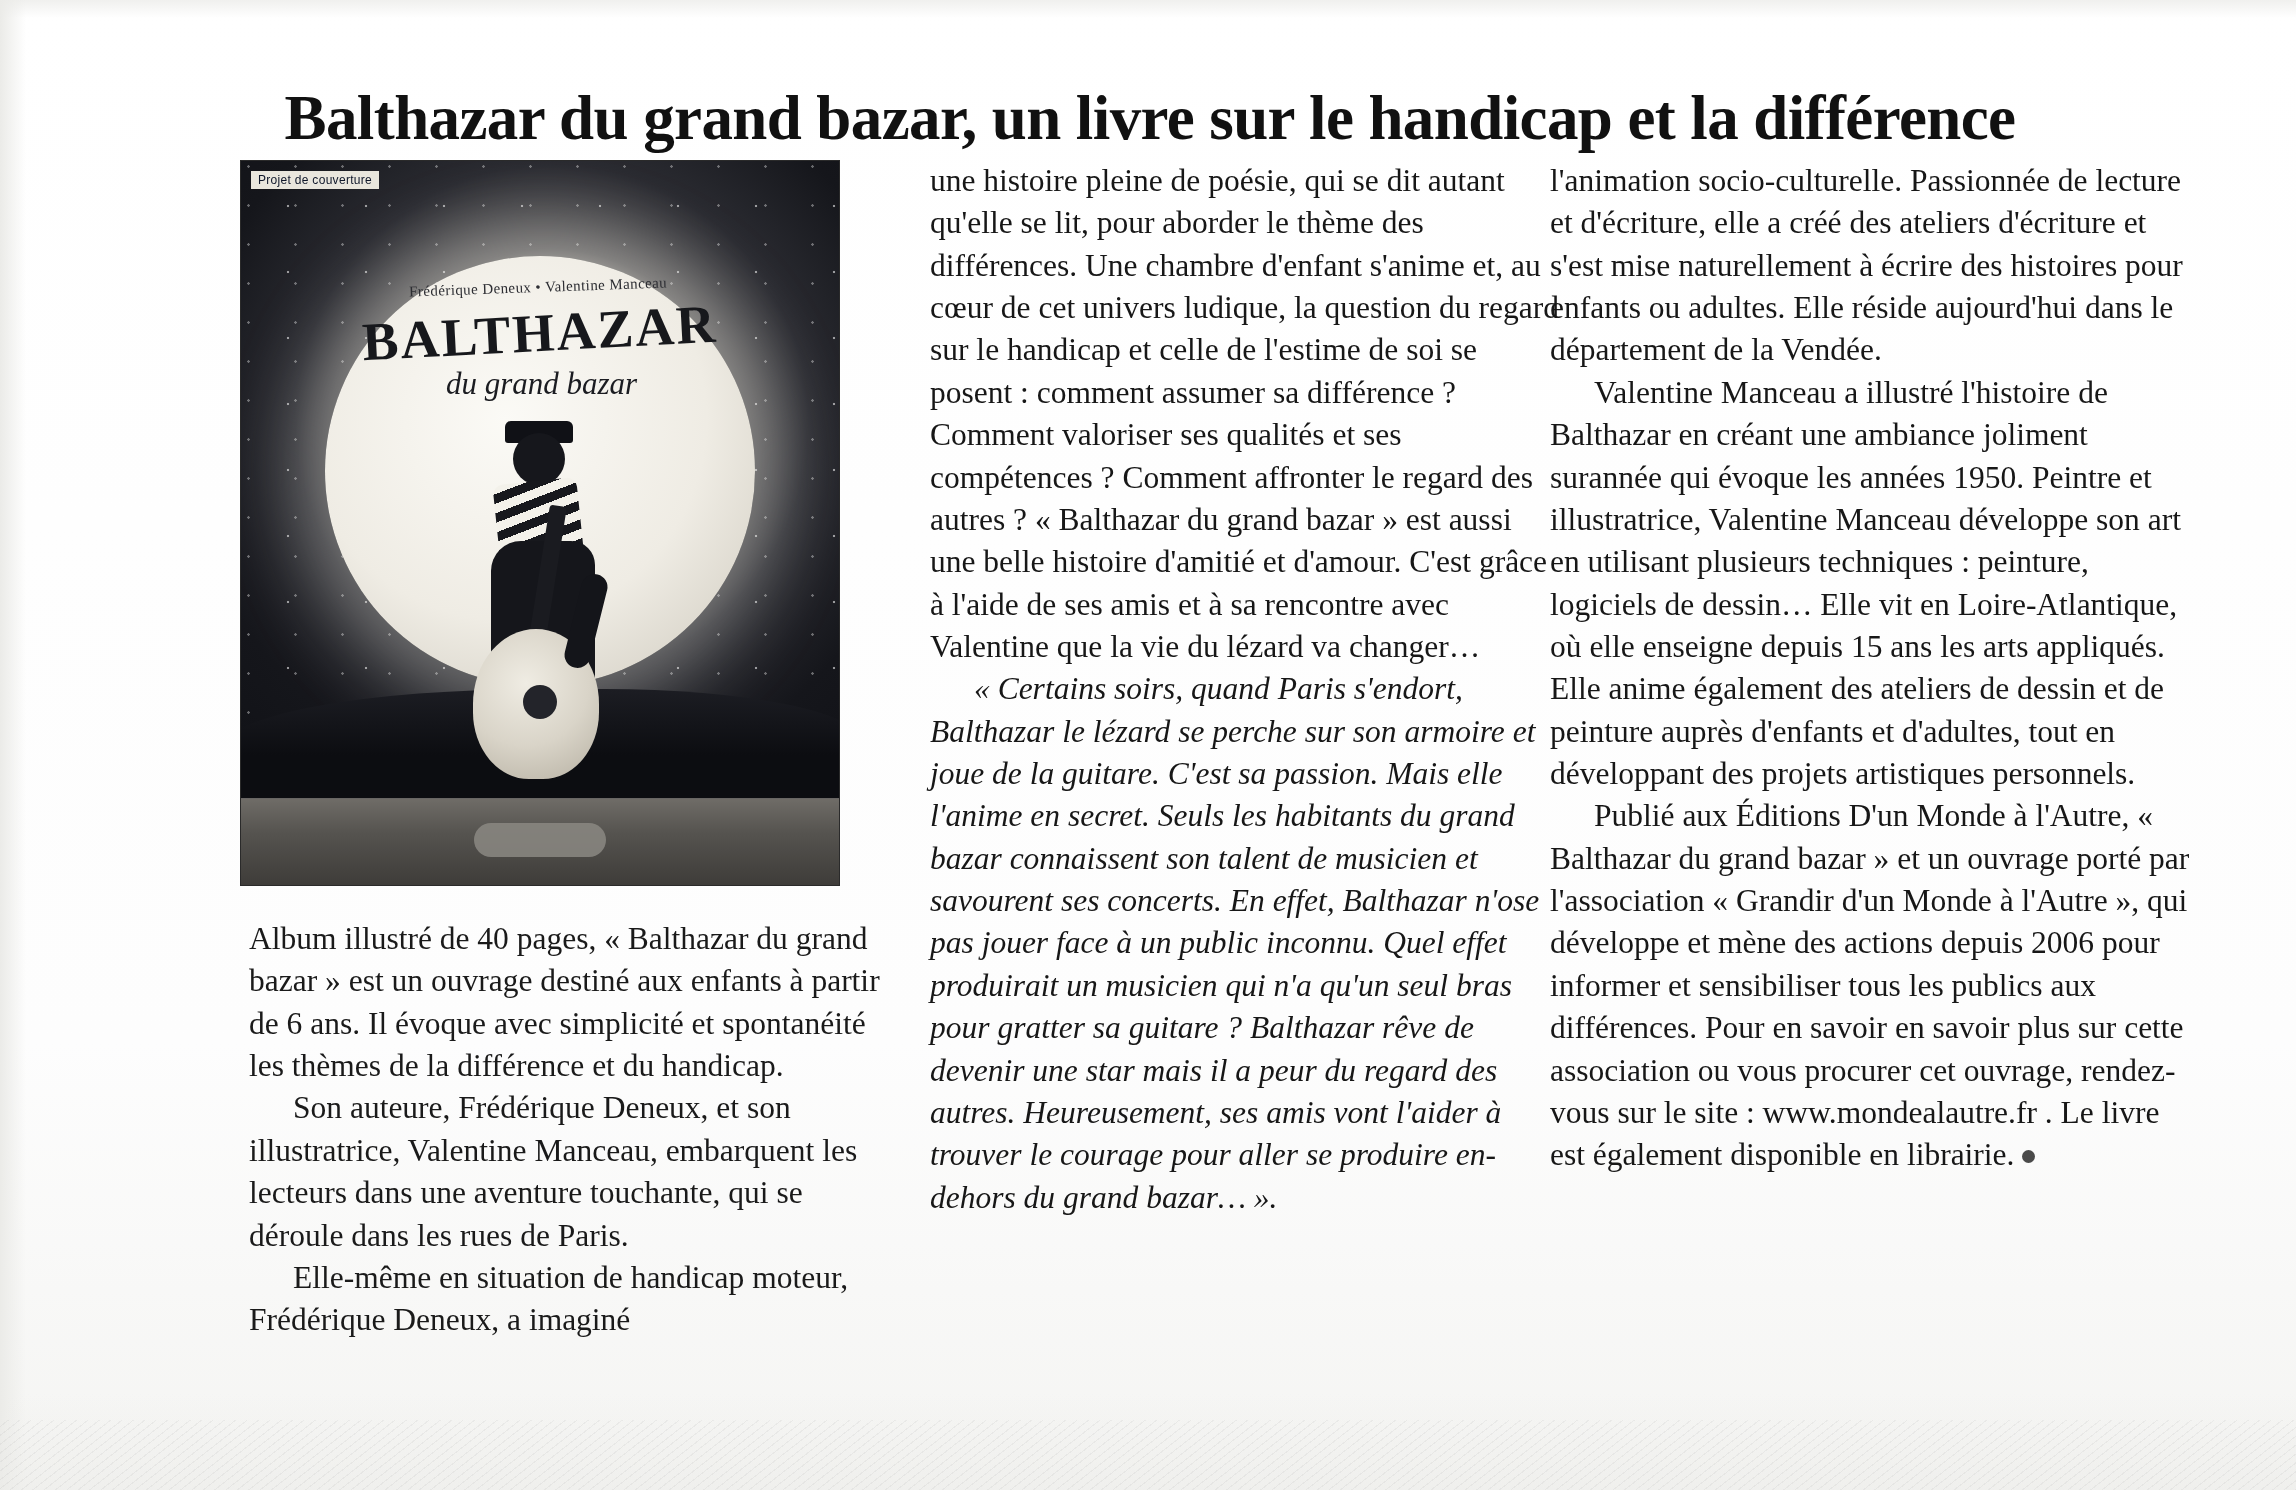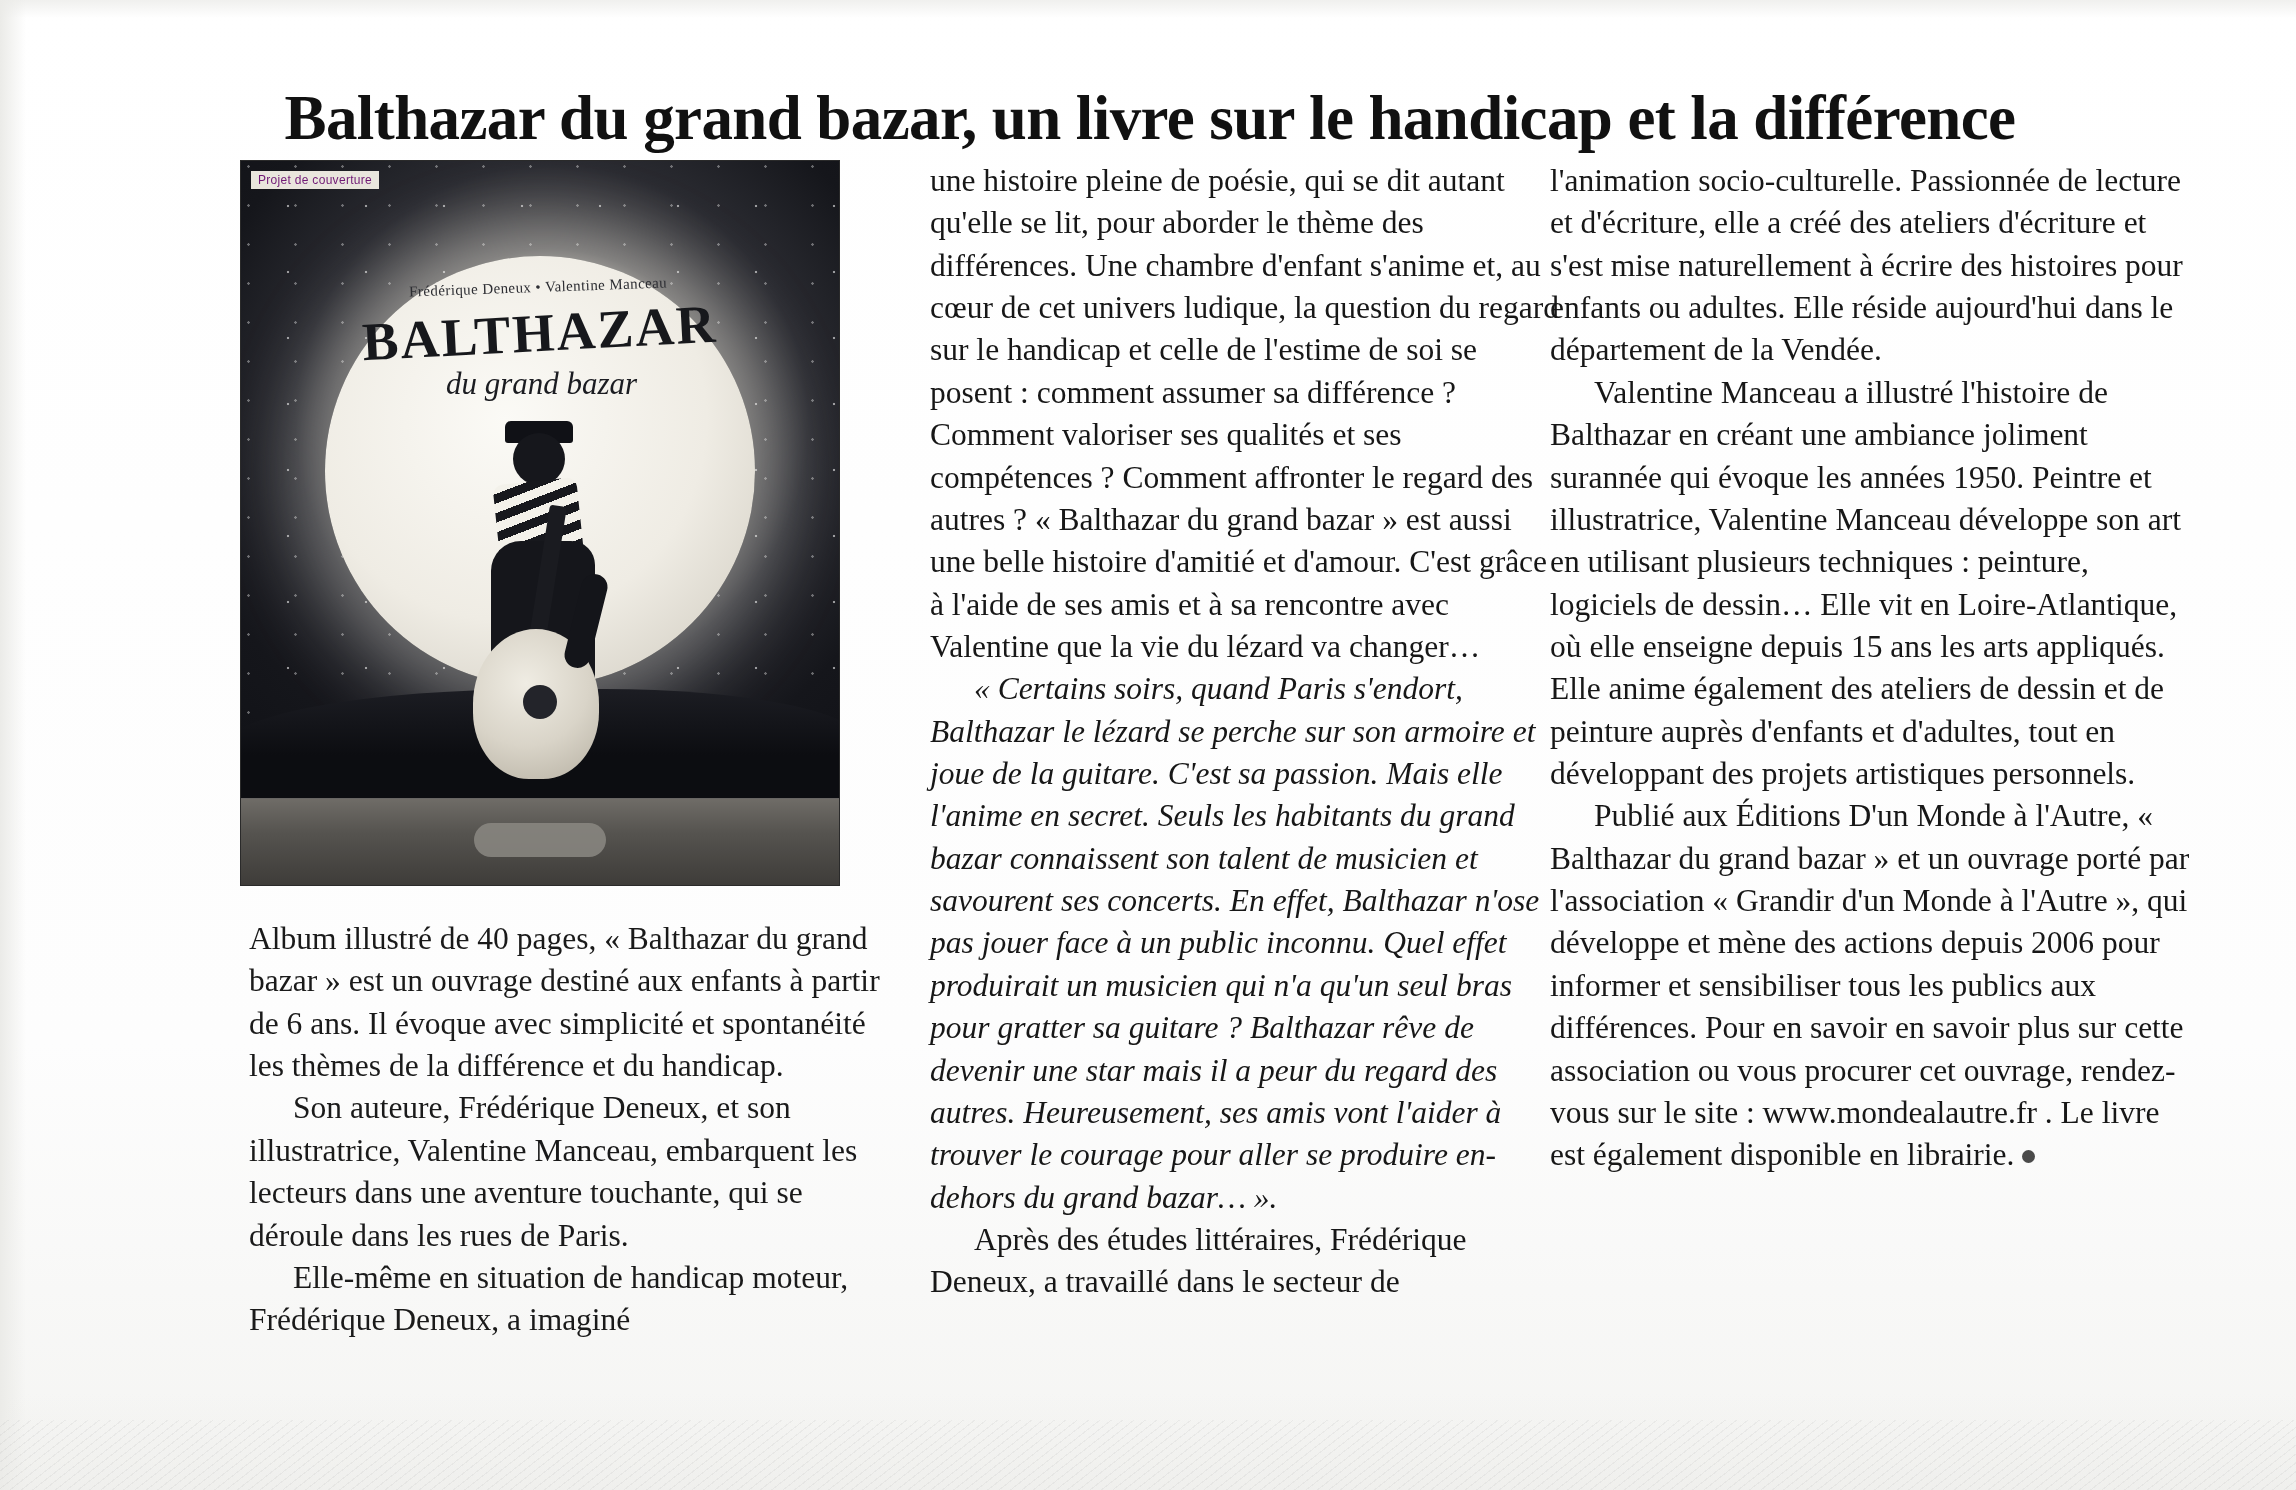--- a/index.html
+++ b/index.html
@@ -283,21 +283,21 @@
     border-radius: 18px;
     background: #8b8883;
     opacity: 0.85;
   }
   .cover-badge {
     position: absolute;
     left: 10px;
     top: 10px;
     padding: 2px 7px;
     background: #e9e6dd;
-    color: #701a75;
+    color: #0f172a;
     font-size: 12px;
     letter-spacing: 0.3px;
     font-family: "Liberation Sans", sans-serif;
   }
 
   .body-text {
     position: absolute;
     left: 180px;
     top: 758px;
     width: 640px;
@@ -370,21 +370,20 @@
       <p class="noindent">Album illustré de 40 pages, « Balthazar du grand bazar » est un ouvrage destiné aux enfants à partir de 6 ans. Il évoque avec simplicité et spontanéité les thèmes de la différence et du handicap.</p>
       <p>Son auteure, Frédérique Deneux, et son illustratrice, Valentine Manceau, embarquent les lecteurs dans une aventure touchante, qui se déroule dans les rues de Paris.</p>
       <p>Elle-même en situation de handicap moteur, Frédérique Deneux, a imaginé</p>
     </div>
 
     <div class="col col-2">
       <p class="noindent">une histoire pleine de poésie, qui se dit autant qu'elle se lit, pour aborder le thème des différences. Une chambre d'enfant s'anime et, au cœur de cet univers ludique, la question du regard sur le handicap et celle de l'estime de soi se posent : comment assumer sa différence ? Comment valoriser ses qualités et ses compétences ? Comment affronter le regard des autres ? « Balthazar du grand bazar » est aussi une belle histoire d'amitié et d'amour. C'est grâce à l'aide de ses amis et à sa rencontre avec Valentine que la vie du lézard va changer…</p>
       <div class="quote-block">
         <p>« Certains soirs, quand Paris s'endort, Balthazar le lézard se perche sur son armoire et joue de la guitare. C'est sa passion. Mais elle l'anime en secret. Seuls les habitants du grand bazar connaissent son talent de musicien et savourent ses concerts. En effet, Balthazar n'ose pas jouer face à un public inconnu. Quel effet produirait un musicien qui n'a qu'un seul bras pour gratter sa guitare ? Balthazar rêve de devenir une star mais il a peur du regard des autres. Heureusement, ses amis vont l'aider à trouver le courage pour aller se produire en-dehors du grand bazar… ».</p>
       </div>
-      <p>Après des études littéraires, Frédérique Deneux, a travaillé dans le secteur de</p>
     </div>
 
     <div class="col col-3">
       <p class="noindent">l'animation socio-culturelle. Passionnée de lecture et d'écriture, elle a créé des ateliers d'écriture et s'est mise naturellement à écrire des histoires pour enfants ou adultes. Elle réside aujourd'hui dans le département de la Vendée.</p>
       <p>Valentine Manceau a illustré l'histoire de Balthazar en créant une ambiance joliment surannée qui évoque les années 1950. Peintre et illustratrice, Valentine Manceau développe son art en utilisant plusieurs techniques : peinture, logiciels de dessin… Elle vit en Loire-Atlantique, où elle enseigne depuis 15 ans les arts appliqués. Elle anime également des ateliers de dessin et de peinture auprès d'enfants et d'adultes, tout en développant des projets artistiques personnels.</p>
       <p><span>Publié aux Éditions D'un Monde à l'Autre, « Balthazar du grand bazar » et un ouvrage porté par l'association « Grandir d'un Monde à l'Autre », qui développe et mène des actions depuis 2006 pour informer et sensibiliser tous les publics aux différences. Pour en savoir en savoir plus sur cette association ou vous procurer cet ouvrage, rendez-vous sur le site : www.mondealautre.fr . Le livre est également disponible en librairie.</span><span class="endmark"></span></p>
     </div>
 
   </div>
 

